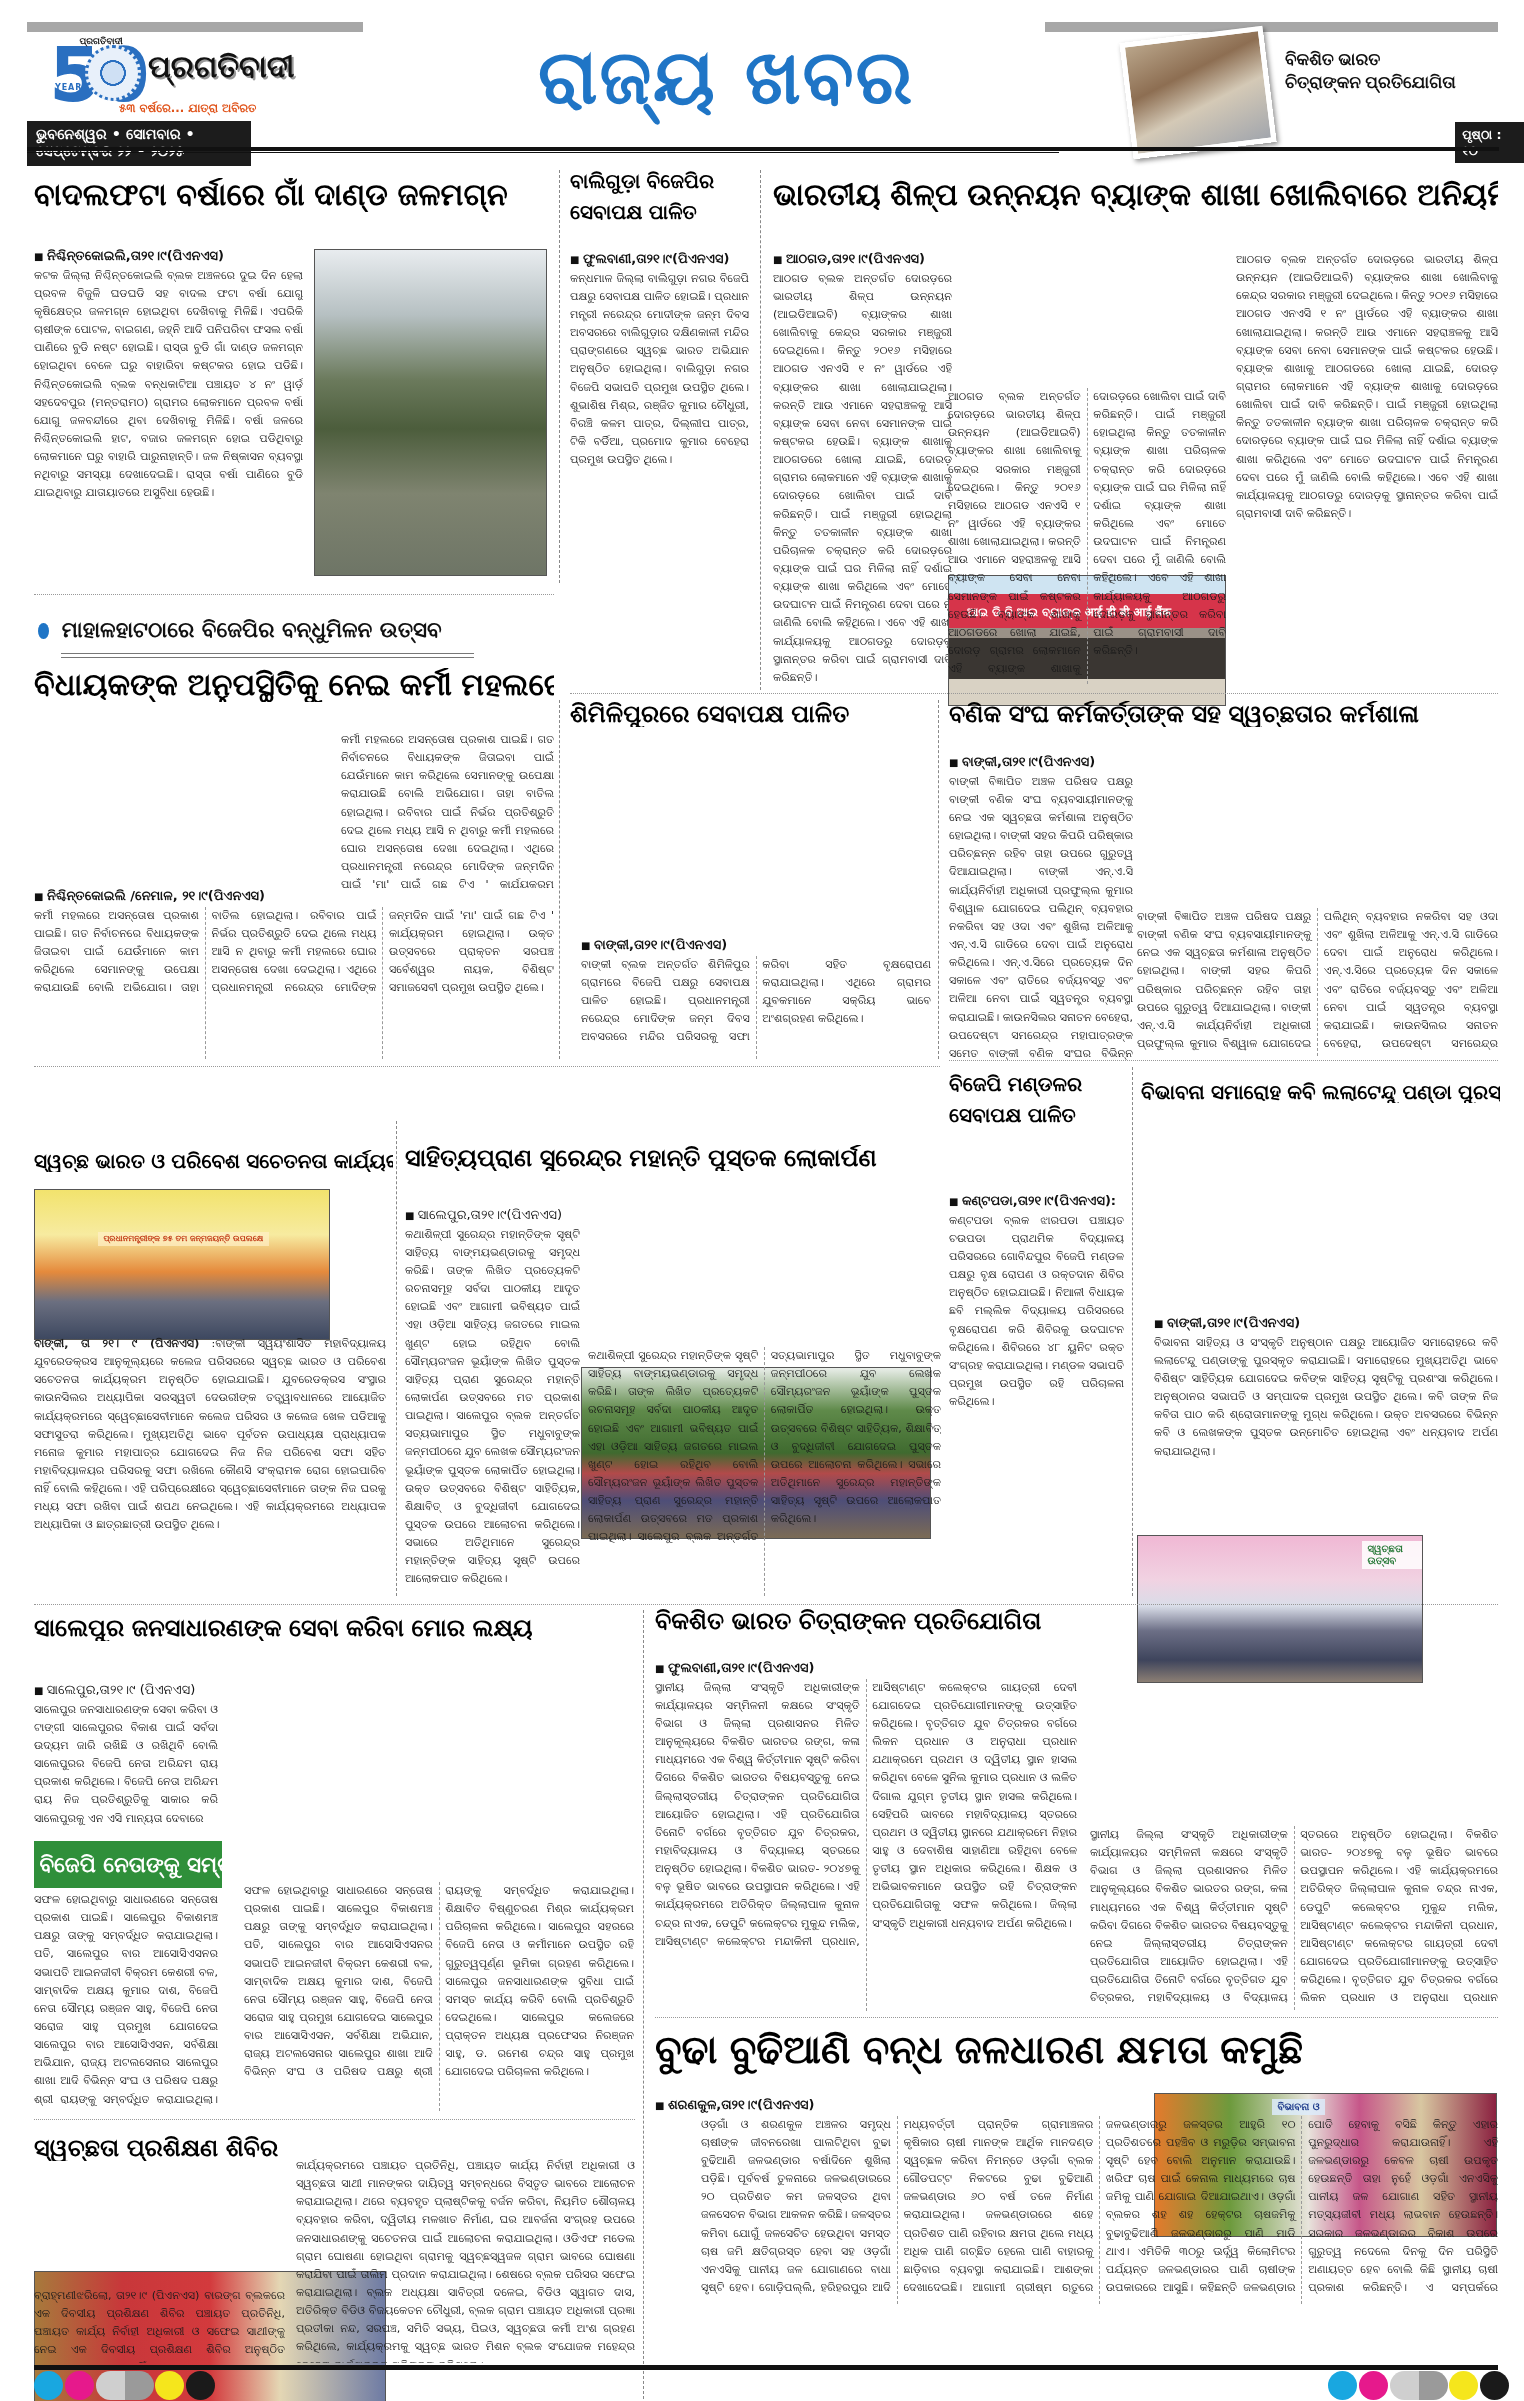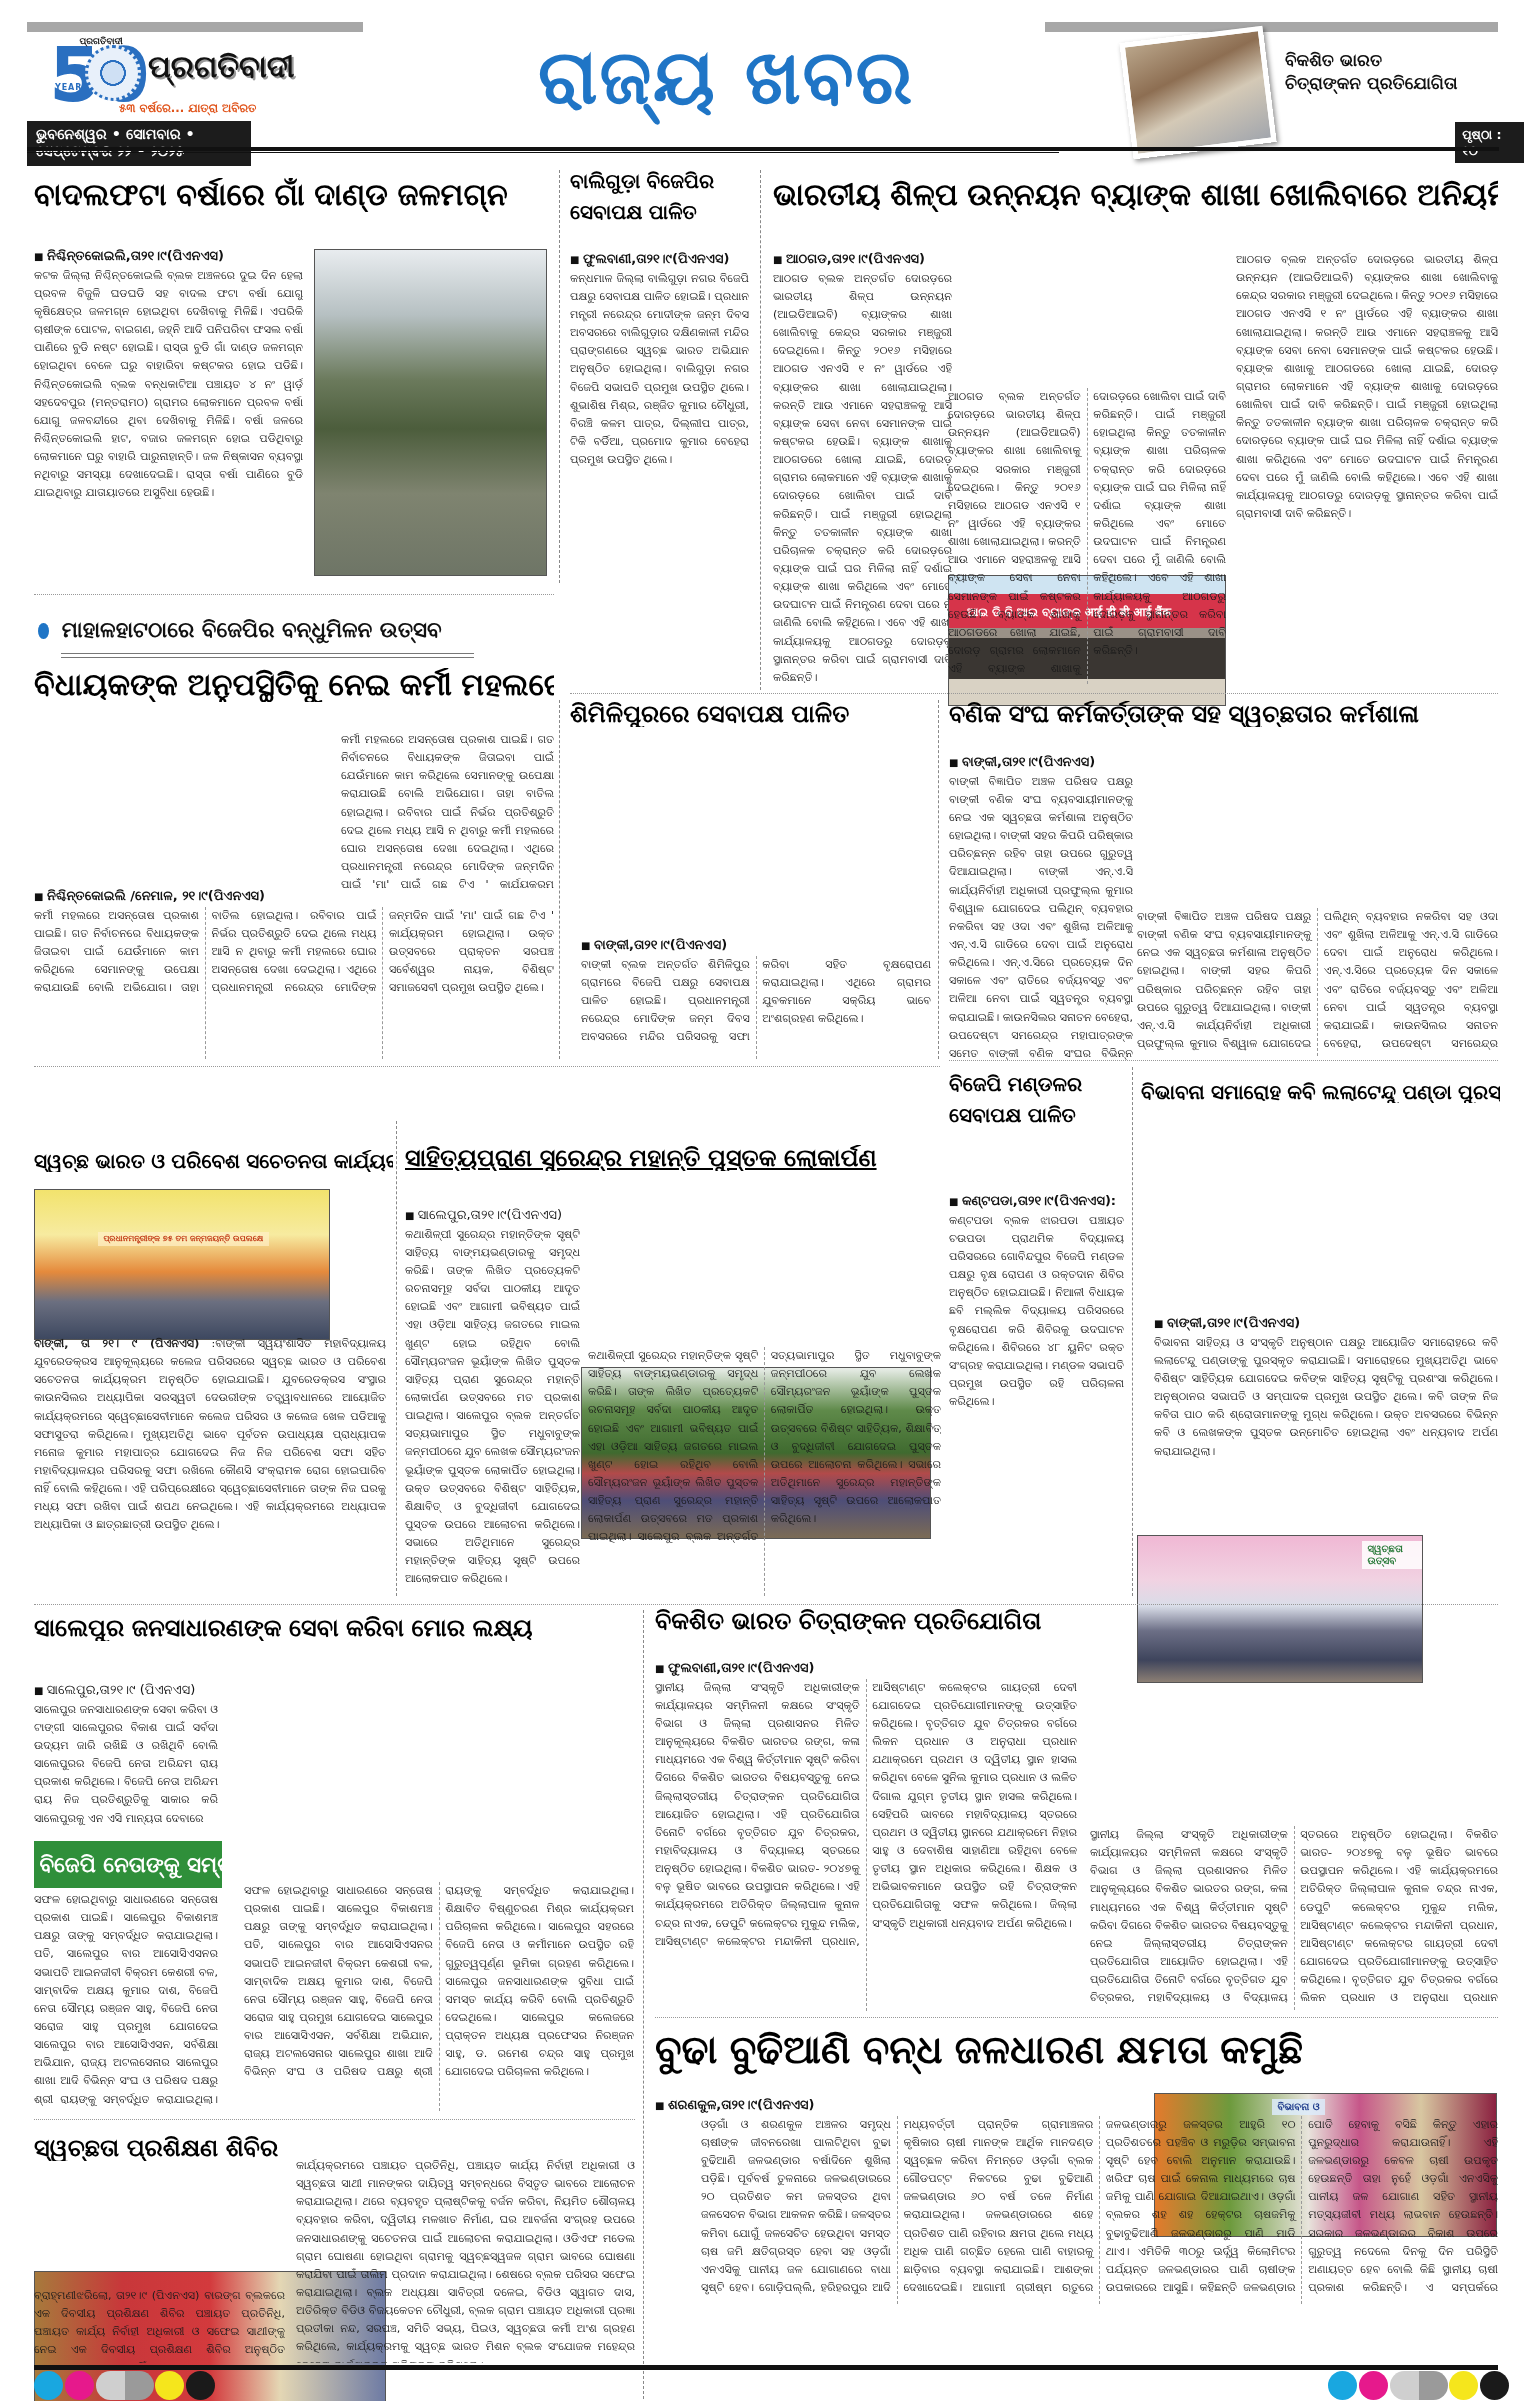--- a/index.html
+++ b/index.html
@@ -68,21 +68,21 @@
 </div>
 
 <div class="abs date-strip" style="left:27px;top:121px;width:224px;">ଭୁବନେଶ୍ୱର • ସୋମବାର • ସେପ୍ଟେମ୍ବର ୨୨ • ୨୦୨୫</div>
 <div class="abs rule-thick" style="left:27px;top:147px;width:1032px;"></div>
 <div class="abs rule-thin" style="left:27px;top:152px;width:1032px;"></div>
 
 <div class="abs section-title" style="left:538px;top:40px;">ରାଜ୍ୟ ଖବର</div>
 
 <div class="abs grey-bar" style="left:1045px;top:21.5px;width:453px;"></div>
 <div class="abs teaser-photo" style="left:1126px;top:34px;width:144px;height:117px;"></div>
-<div class="abs teaser-text" style="left:1285px;top:49px;">
+<div class="abs teaser-text" style="left:1285px;top:49px;font-family:Liberation Serif, serif;">
   <div>ବିକଶିତ ଭାରତ</div>
   <div>ଚିତ୍ରାଙ୍କନ ପ୍ରତିଯୋଗିତା</div>
 </div>
 <div class="abs page-badge" style="left:1455px;top:122px;">ପୃଷ୍ଠା : ୧୦</div>
 <div class="abs rule-thick" style="left:1059px;top:147px;width:440px;"></div>
 
 <div class="abs headline h-lg" style="left:34px;top:178px;width:520px;">ବାଦଲଫଟା ବର୍ଷାରେ ଗାଁ ଦାଣ୍ଡ ଜଳମଗ୍ନ</div>
 <div class="abs" style="left:34px;top:248px;width:269px;height:332px;">
   <div class="dateline">ନିଶ୍ଚିନ୍ତକୋଇଲି,ତା୨୧।୯(ପିଏନଏସ)</div>
   <div class="body-text" style="height:309px;">କଟକ ଜିଲ୍ଲା ନିଶ୍ଚିନ୍ତକୋଇଲି ବ୍ଲକ ଅଞ୍ଚଳରେ ଦୁଇ ଦିନ ହେଲା ପ୍ରବଳ ବିଜୁଳି ଘଡଘଡି ସହ ବାଦଲ ଫଟା ବର୍ଷା ଯୋଗୁ କୃଷିକ୍ଷେତ୍ର ଜଳମଗ୍ନ ହୋଇଥିବା ଦେଖିବାକୁ ମିଳିଛି। ଏପରିକି ଚାଷୀଙ୍କ ପୋଟଳ, ବାଇଗଣ, ଜହ୍ନି ଆଦି ପନିପରିବା ଫସଲ ବର୍ଷା ପାଣିରେ ବୁଡି ନଷ୍ଟ ହୋଇଛି। ରାସ୍ତା ବୁଡି ଗାଁ ଦାଣ୍ଡ ଜଳମଗ୍ନ ହୋଇଥିବା ବେଳେ ଘରୁ ବାହାରିବା କଷ୍ଟକର ହୋଇ ପଡିଛି। ନିଶ୍ଚିନ୍ତକୋଇଲି ବ୍ଲକ ବନ୍ଧକାଟିଆ ପଞ୍ଚାୟତ ୪ ନଂ ୱାର୍ଡ଼ ସହଦେବପୁର (ମନ୍ତରାମଠ) ଗ୍ରାମର ଲୋକମାନେ ପ୍ରବଳ ବର୍ଷା ଯୋଗୁ ଜଳବନ୍ଦୀରେ ଥିବା ଦେଖିବାକୁ ମିଳିଛି। ବର୍ଷା ଜଳରେ ନିଶ୍ଚିନ୍ତକୋଇଲି ହାଟ, ବଜାର ଜଳମଗ୍ନ ହୋଇ ପଡିଥିବାରୁ ଲୋକମାନେ ଘରୁ ବାହାରି ପାରୁନାହାନ୍ତି। ଜଳ ନିଷ୍କାସନ ବ୍ୟବସ୍ଥା ନଥିବାରୁ ସମସ୍ୟା ଦେଖାଦେଇଛି। ରାସ୍ତା ବର୍ଷା ପାଣିରେ ବୁଡି ଯାଇଥିବାରୁ ଯାତାୟାତରେ ଅସୁବିଧା ହେଉଛି।</div>
@@ -175,21 +175,21 @@
 <div class="abs headline h-sm" style="left:34px;top:1150px;width:359px;">ସ୍ୱଚ୍ଛ ଭାରତ ଓ ପରିବେଶ ସଚେତନତା କାର୍ଯ୍ୟକ୍ରମ</div>
 <div class="abs photo ph-redcross" style="left:34px;top:1198px;width:352px;height:133px;"></div>
 <div class="abs" style="left:34px;top:1335px;width:352px;height:260px;">
   <div class="body-text" style="height:260px;">
     <span style="font-weight:bold;">ବାଙ୍କୀ, ତା ୨୧। ୯ (ପିଏନଏସ)</span>
     <span>:ବାଙ୍କୀ ସ୍ୱୟଂଶାସିତ ମହାବିଦ୍ୟାଳୟ ଯୁବରେଡକ୍ରସ ଆନୁକୂଲ୍ୟରେ କଲେଜ ପରିସରରେ ସ୍ୱଚ୍ଛ ଭାରତ ଓ ପରିବେଶ ସଚେତନତା କାର୍ଯ୍ୟକ୍ରମ ଅନୁଷ୍ଠିତ ହୋଇଯାଇଛି। ଯୁବରେଡକ୍ରସ ସଂସ୍ଥାର କାଉନସିଲର ଅଧ୍ୟାପିକା ସରସ୍ୱତୀ ଦେଉରୀଙ୍କ ତତ୍ତ୍ୱାବଧାନରେ ଆୟୋଜିତ କାର୍ଯ୍ୟକ୍ରମରେ ସ୍ୱେଚ୍ଛାସେବୀମାନେ କଲେଜ ପରିସର ଓ କଲେଜ ଖେଳ ପଡିଆକୁ ସଫାସୁତରା କରିଥିଲେ। ମୁଖ୍ୟଅତିଥି ଭାବେ ପୂର୍ବତନ ଉପାଧ୍ୟକ୍ଷ ପ୍ରାଧ୍ୟାପକ ମନୋଜ କୁମାର ମହାପାତ୍ର ଯୋଗଦେଇ ନିଜ ନିଜ ପରିବେଶ ସଫା ସହିତ ମହାବିଦ୍ୟାଳୟର ପରିସରକୁ ସଫା ରଖିଲେ କୌଣସି ସଂକ୍ରାମକ ରୋଗ ହୋଇପାରିବ ନାହିଁ ବୋଲି କହିଥିଲେ। ଏହି ପରିପ୍ରେକ୍ଷୀରେ ସ୍ୱେଚ୍ଛାସେବୀମାନେ ତାଙ୍କ ନିଜ ଘରକୁ ମଧ୍ୟ ସଫା ରଖିବା ପାଇଁ ଶପଥ ନେଇଥିଲେ। ଏହି କାର୍ଯ୍ୟକ୍ରମରେ ଅଧ୍ୟାପକ ଅଧ୍ୟାପିକା ଓ ଛାତ୍ରଛାତ୍ରୀ ଉପସ୍ଥିତ ଥିଲେ।</span>
   </div>
 </div>
 <div class="abs vdash" style="left:396px;top:1121px;height:475px;"></div>
 
-<div class="abs headline h-md" style="left:405px;top:1145px;width:534px;text-decoration:underline;">ସାହିତ୍ୟପ୍ରାଣ ସୁରେନ୍ଦ୍ର ମହାନ୍ତି ପୁସ୍ତକ ଲୋକାର୍ପଣ</div>
+<div class="abs headline h-md" style="left:405px;top:1145px;width:534px;">ସାହିତ୍ୟପ୍ରାଣ ସୁରେନ୍ଦ୍ର ମହାନ୍ତି ପୁସ୍ତକ ଲୋକାର୍ପଣ</div>
 <div class="abs" style="left:405px;top:1207px;width:175px;height:390px;">
   <div class="dateline" style="font-weight:normal;">ସାଲେପୁର,ତା୨୧।୯(ପିଏନଏସ)</div>
   <div class="body-text" style="height:372px;">କଥାଶିଳ୍ପୀ ସୁରେନ୍ଦ୍ର ମହାନ୍ତିଙ୍କ ସୃଷ୍ଟି ସାହିତ୍ୟ ବାଙ୍ମୟଭଣ୍ଡାରକୁ ସମୃଦ୍ଧ କରିଛି। ତାଙ୍କ ଲିଖିତ ପ୍ରତ୍ୟେକଟି ରଚନାସମୂହ ସର୍ବଦା ପାଠକୀୟ ଆଦୃତ ହୋଇଛି ଏବଂ ଆଗାମୀ ଭବିଷ୍ୟତ ପାଇଁ ଏହା ଓଡ଼ିଆ ସାହିତ୍ୟ ଜଗତରେ ମାଇଲ ଖୁଣ୍ଟ ହୋଇ ରହିଥିବ ବୋଲି ସୌମ୍ୟରଂଜନ ଭୂୟାଁଙ୍କ ଲିଖିତ ପୁସ୍ତକ ସାହିତ୍ୟ ପ୍ରାଣ ସୁରେନ୍ଦ୍ର ମହାନ୍ତି ଲୋକାର୍ପଣ ଉତ୍ସବରେ ମତ ପ୍ରକାଶ ପାଇଥିଲା। ସାଲେପୁର ବ୍ଲକ ଅନ୍ତର୍ଗତ ସତ୍ୟଭାମାପୁର ସ୍ଥିତ ମଧୁବାବୁଙ୍କ ଜନ୍ମପୀଠରେ ଯୁବ ଲେଖକ ସୌମ୍ୟରଂଜନ ଭୂୟାଁଙ୍କ ପୁସ୍ତକ ଲୋକାର୍ପିତ ହୋଇଥିଲା। ଉକ୍ତ ଉତ୍ସବରେ ବିଶିଷ୍ଟ ସାହିତ୍ୟିକ, ଶିକ୍ଷାବିତ୍ ଓ ବୁଦ୍ଧିଜୀବୀ ଯୋଗଦେଇ ପୁସ୍ତକ ଉପରେ ଆଲୋଚନା କରିଥିଲେ। ସଭାରେ ଅତିଥିମାନେ ସୁରେନ୍ଦ୍ର ମହାନ୍ତିଙ୍କ ସାହିତ୍ୟ ସୃଷ୍ଟି ଉପରେ ଆଲୋକପାତ କରିଥିଲେ।</div>
 </div>
 
 <div class="abs body-text cols2" style="left:588px;top:1347px;width:353px;height:249px;">କଥାଶିଳ୍ପୀ ସୁରେନ୍ଦ୍ର ମହାନ୍ତିଙ୍କ ସୃଷ୍ଟି ସାହିତ୍ୟ ବାଙ୍ମୟଭଣ୍ଡାରକୁ ସମୃଦ୍ଧ କରିଛି। ତାଙ୍କ ଲିଖିତ ପ୍ରତ୍ୟେକଟି ରଚନାସମୂହ ସର୍ବଦା ପାଠକୀୟ ଆଦୃତ ହୋଇଛି ଏବଂ ଆଗାମୀ ଭବିଷ୍ୟତ ପାଇଁ ଏହା ଓଡ଼ିଆ ସାହିତ୍ୟ ଜଗତରେ ମାଇଲ ଖୁଣ୍ଟ ହୋଇ ରହିଥିବ ବୋଲି ସୌମ୍ୟରଂଜନ ଭୂୟାଁଙ୍କ ଲିଖିତ ପୁସ୍ତକ ସାହିତ୍ୟ ପ୍ରାଣ ସୁରେନ୍ଦ୍ର ମହାନ୍ତି ଲୋକାର୍ପଣ ଉତ୍ସବରେ ମତ ପ୍ରକାଶ ପାଇଥିଲା। ସାଲେପୁର ବ୍ଲକ ଅନ୍ତର୍ଗତ ସତ୍ୟଭାମାପୁର ସ୍ଥିତ ମଧୁବାବୁଙ୍କ ଜନ୍ମପୀଠରେ ଯୁବ ଲେଖକ ସୌମ୍ୟରଂଜନ ଭୂୟାଁଙ୍କ ପୁସ୍ତକ ଲୋକାର୍ପିତ ହୋଇଥିଲା। ଉକ୍ତ ଉତ୍ସବରେ ବିଶିଷ୍ଟ ସାହିତ୍ୟିକ, ଶିକ୍ଷାବିତ୍ ଓ ବୁଦ୍ଧିଜୀବୀ ଯୋଗଦେଇ ପୁସ୍ତକ ଉପରେ ଆଲୋଚନା କରିଥିଲେ। ସଭାରେ ଅତିଥିମାନେ ସୁରେନ୍ଦ୍ର ମହାନ୍ତିଙ୍କ ସାହିତ୍ୟ ସୃଷ୍ଟି ଉପରେ ଆଲୋକପାତ କରିଥିଲେ।</div>
 
 <div class="abs hdash" style="left:34px;top:1604px;width:1464px;"></div>
 
 <div class="abs headline h-md" style="left:34px;top:1615px;width:601px;">ସାଲେପୁର ଜନସାଧାରଣଙ୍କ ସେବା କରିବା ମୋର ଲକ୍ଷ୍ୟ</div>

